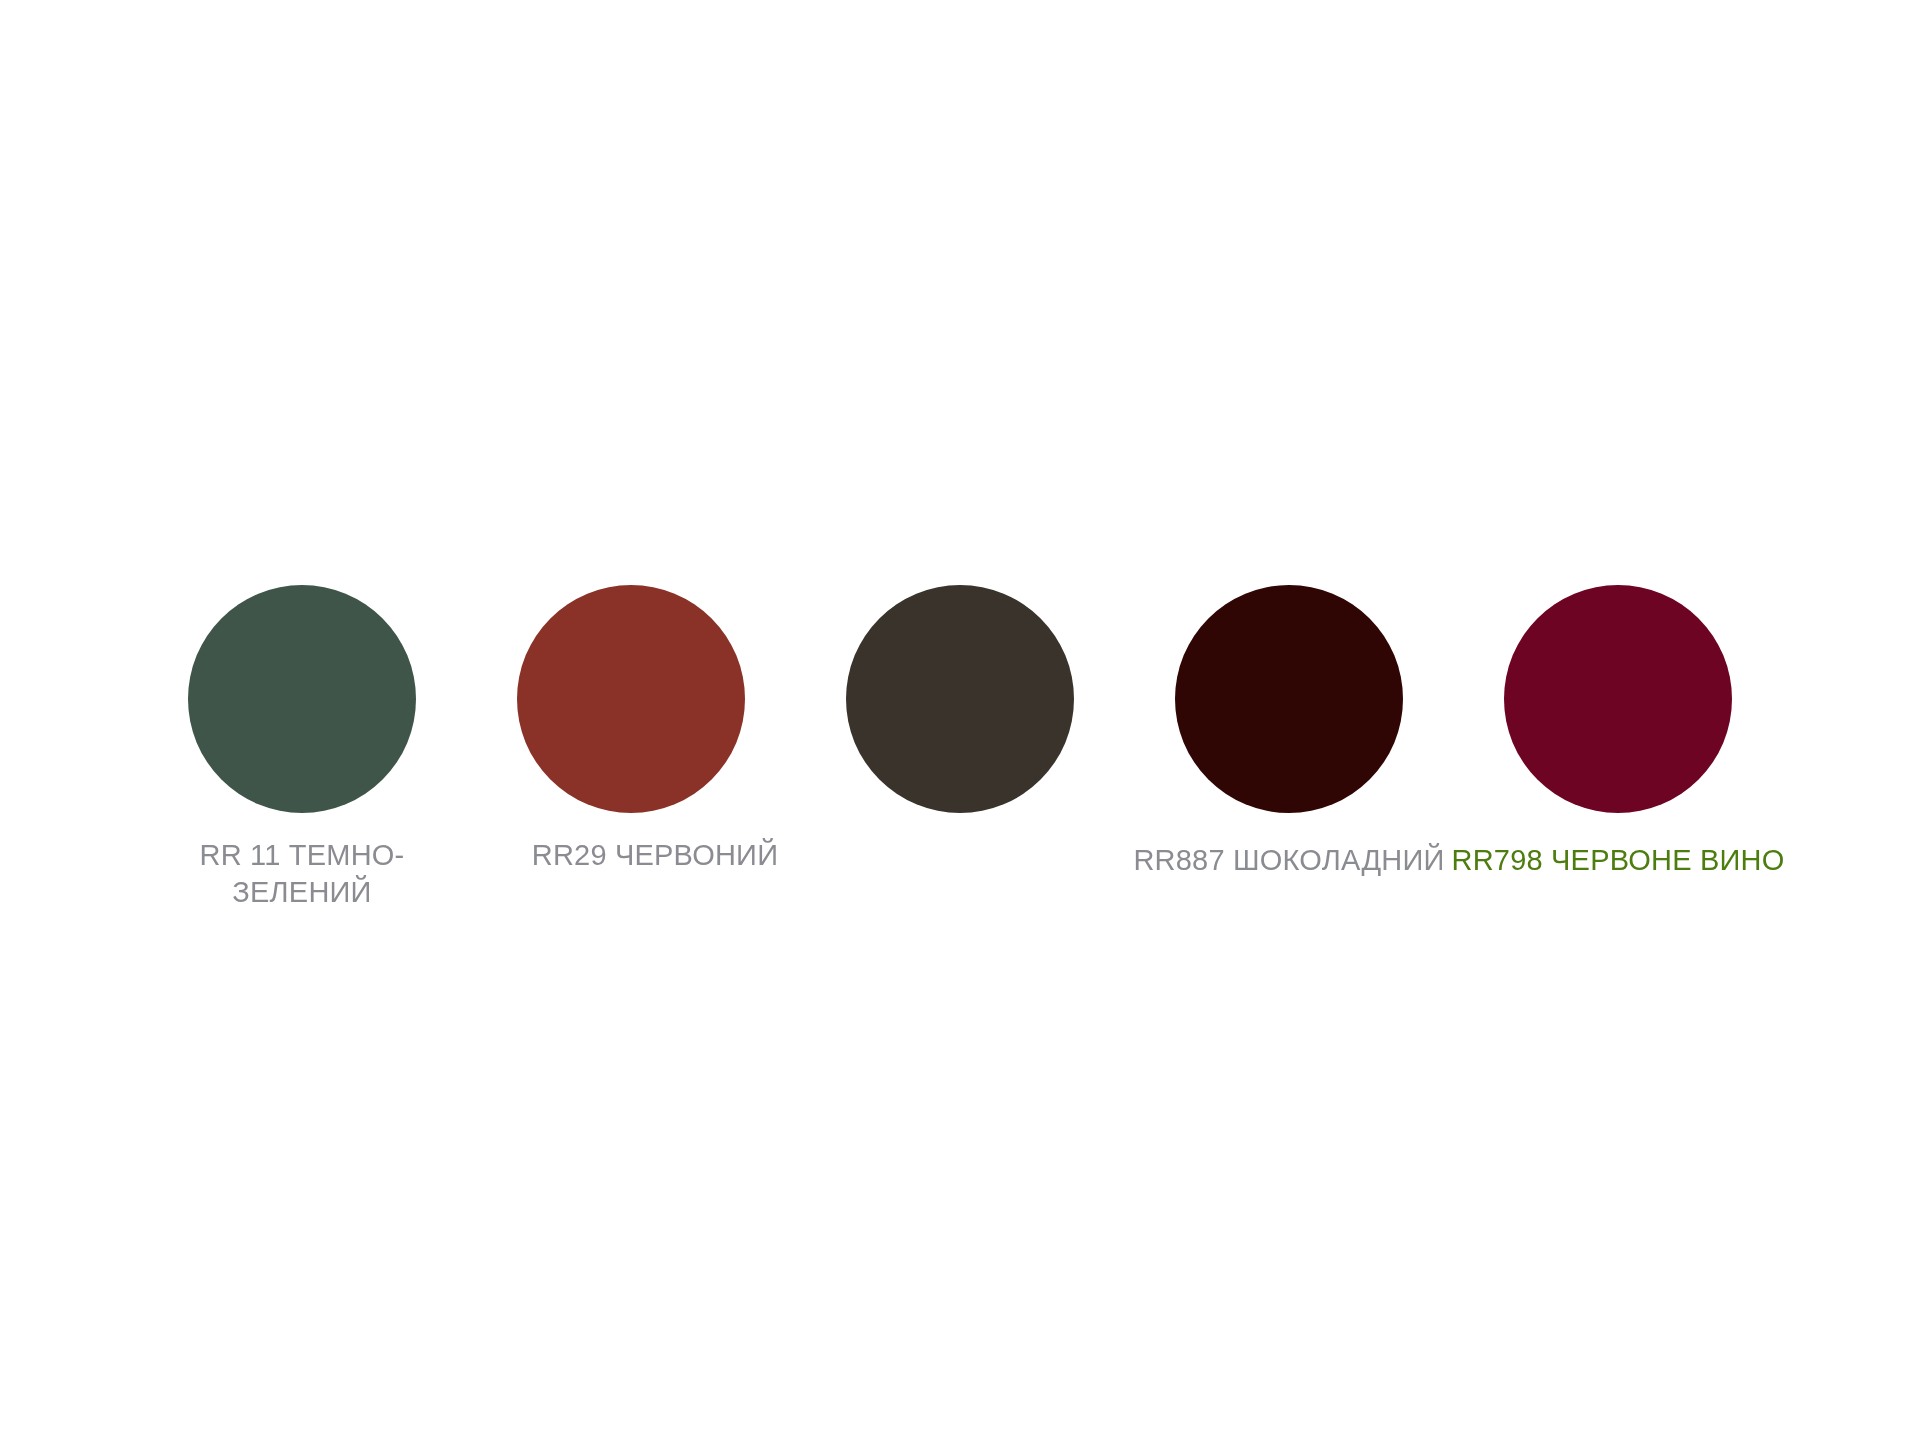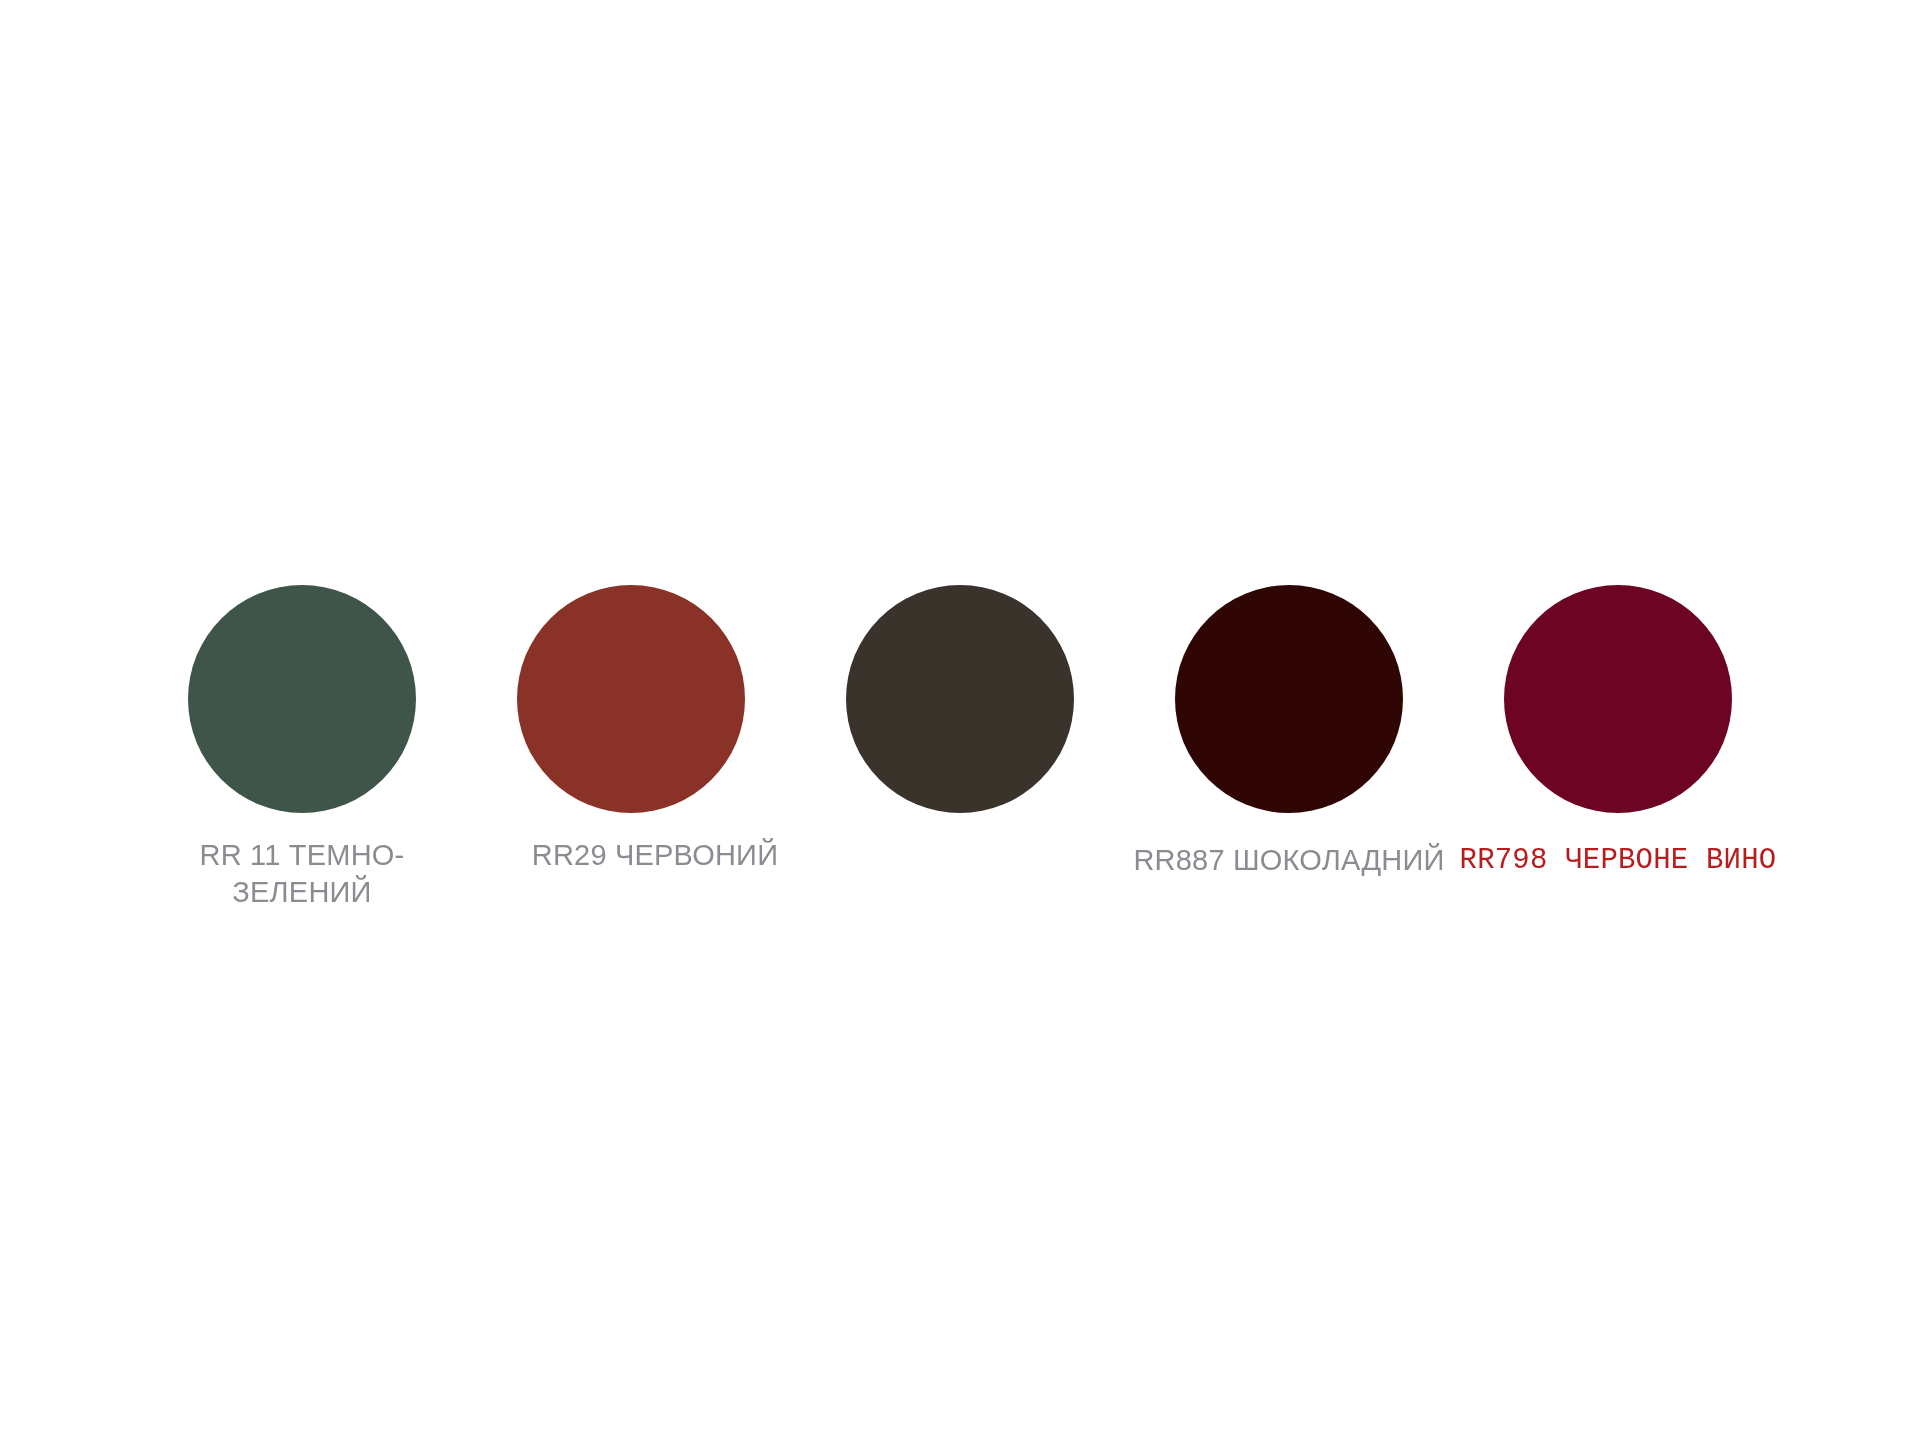--- a/index.html
+++ b/index.html
@@ -83,18 +83,18 @@
       <div class="swatch-circle" style="background-color: rgb(58, 51, 44);"></div>
     </div>
 
     <div class="swatch">
       <div class="swatch-circle" style="background-color: rgb(47, 6, 3);"></div>
       <div class="swatch-label label-wide" style="color: rgb(138, 140, 145);">RR887 ШОКОЛАДНИЙ</div>
     </div>
 
     <div class="swatch">
       <div class="swatch-circle" style="background-color: rgb(110, 4, 35);"></div>
-      <div class="swatch-label label-wide" style="color: #b91c1c; font-family: Liberation Mono, monospace;">RR798 ЧЕРВОНЕ ВИНО</div>
+      <div class="swatch-label label-wide" style="color: #4d7c0f;">RR798 ЧЕРВОНЕ ВИНО</div>
     </div>
 
   </div>
 
 </div>
 
 </body></html>

